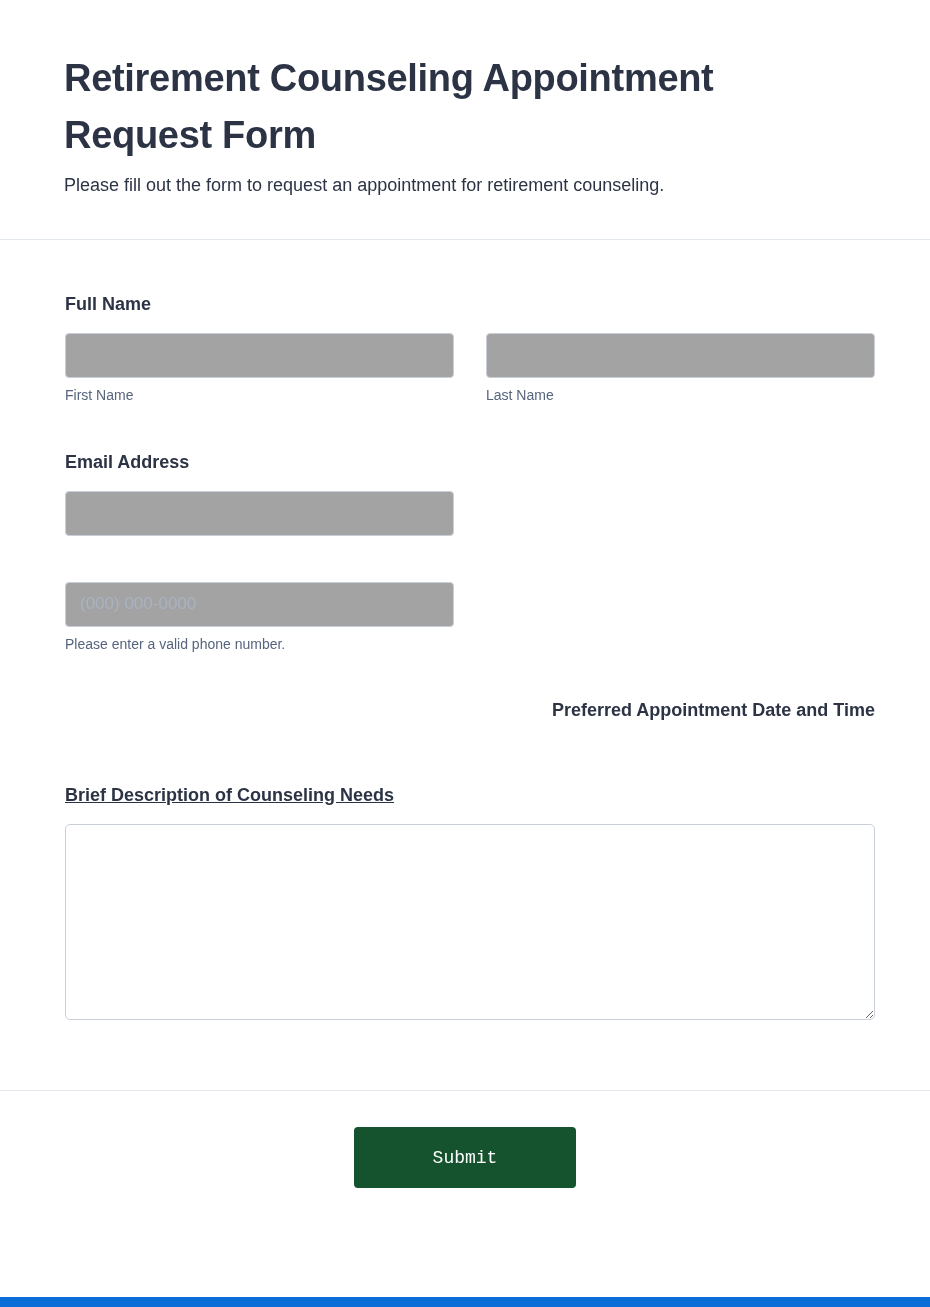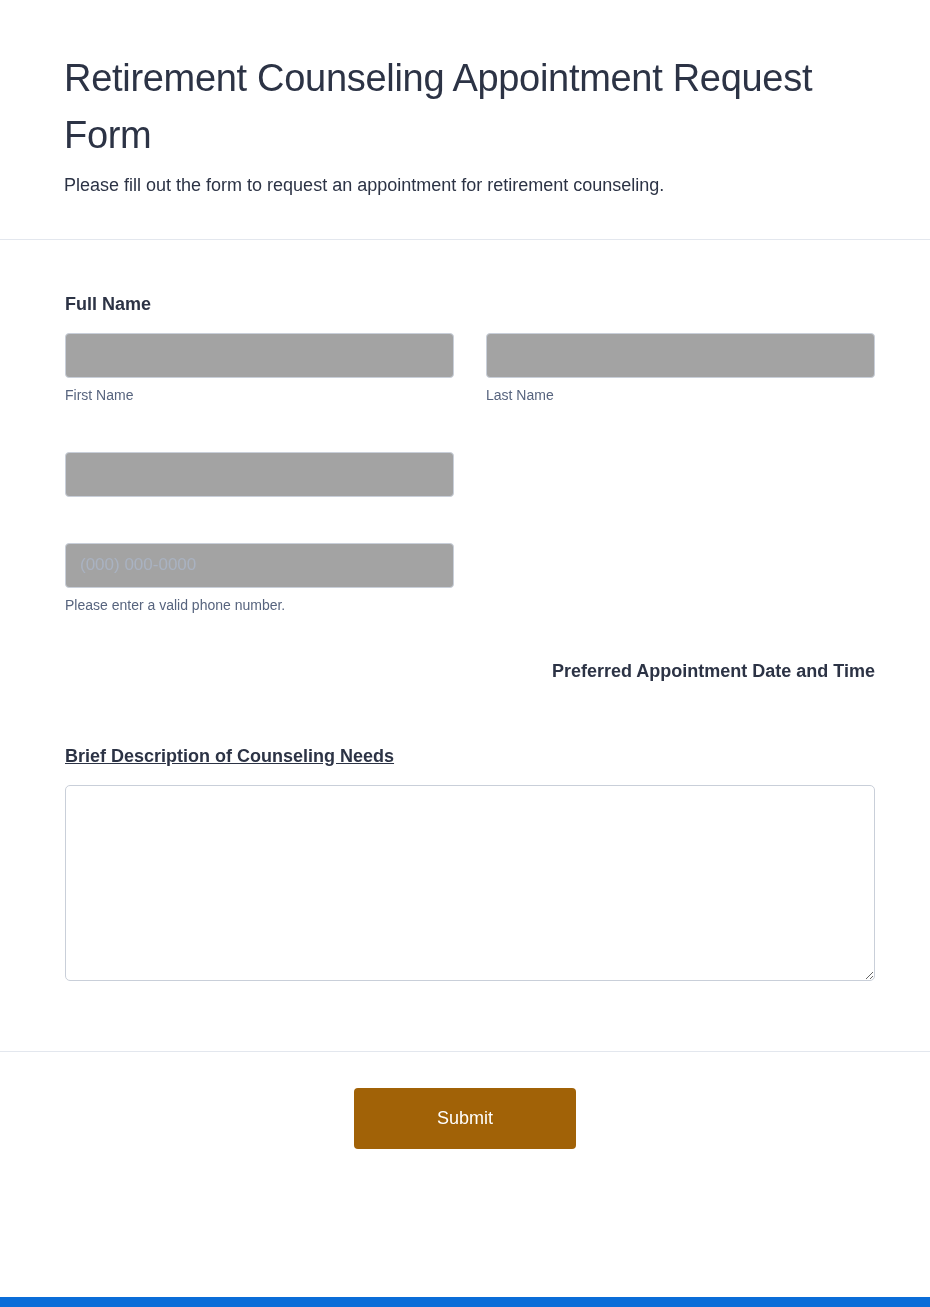--- a/index.html
+++ b/index.html
@@ -13,21 +13,21 @@
     position: relative;
   }
   .page { display: flex; flex-direction: column; min-height: 1307px; }
 
   
   .form-header { padding: 50px 64px 40px 64px; }
   .form-title {
     margin: 0;
     font-size: 38px;
     line-height: 1.5;
-    font-weight: 400;
+    font-weight: 700;
     color: #2c3345;
     letter-spacing: -0.3px;
   }
   .form-subtitle {
     margin: 8px 0 0 0;
     font-size: 18px;
     line-height: 1.5;
     color: #2c3345;
     font-weight: 400;
   }
@@ -129,20 +129,21 @@
           <div class="sublabel">First Name</div>
         </div>
         <div class="name-col">
           <input type="text" class="text-input" value="" style="">
           <div class="sublabel">Last Name</div>
         </div>
       </div>
     </div>
 
     <div class="field">
+      <div class="field-label">Email Address</div>
       <input type="text" class="text-input half-width" value="" style="">
     </div>
 
     <div class="field">
       <input type="text" class="text-input half-width" placeholder="(000) 000-0000" style="">
       <div class="sublabel">Please enter a valid phone number.</div>
     </div>
 
     <div class="field datetime-field">
       <div class="field-label">Preferred Appointment Date and Time</div>
@@ -151,18 +152,18 @@
     <div class="field" style="margin-bottom:34px;text-decoration:underline;">
       <div class="field-label">Brief Description of Counseling Needs</div>
       <textarea class="textarea-input" style=""></textarea>
     </div>
 
   </main>
 
   <div class="divider"></div>
 
   <div class="submit-section">
-    <button class="submit-button" style="background: #a16207;">Submit</button>
+    <button class="submit-button" style="background: #14532d; font-family: Liberation Mono, monospace;">Submit</button>
   </div>
 
   <div class="footer-bar" style="background: rgb(10, 109, 216);"></div>
 
 </div>
 
 </body></html>

